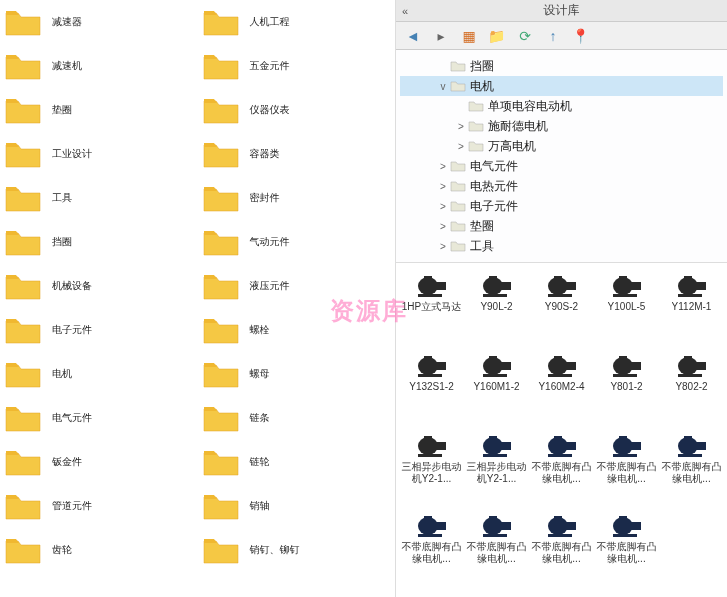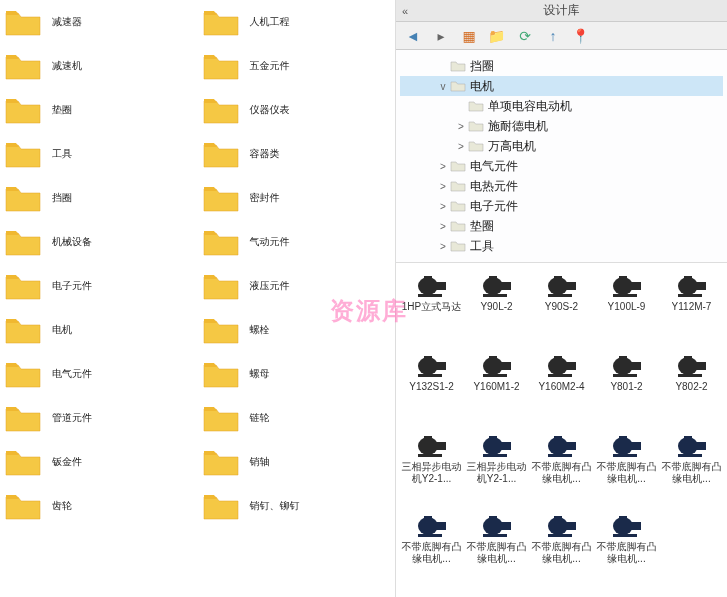--- a/index.html
+++ b/index.html
@@ -65,20 +65,29 @@
         </span>
         <span class="folder-label">垫圈</span>
       </div>
       <div class="folder-item">
         <span class="folder-icon">
           <svg viewBox="0 0 38 30">
             <path d="M2 6 L14 6 L17 10 L36 10 L36 28 L2 28 Z" fill="#f5c844" stroke="#e0a020" stroke-width="0.5"></path>
             <path d="M2 4 L12 4 L15 8 L2 8 Z" fill="#f0b830"></path>
           </svg>
         </span>
+        <span class="folder-label">工业设计</span>
+      </div>
+      <div class="folder-item">
+        <span class="folder-icon">
+          <svg viewBox="0 0 38 30">
+            <path d="M2 6 L14 6 L17 10 L36 10 L36 28 L2 28 Z" fill="#f5c844" stroke="#e0a020" stroke-width="0.5"></path>
+            <path d="M2 4 L12 4 L15 8 L2 8 Z" fill="#f0b830"></path>
+          </svg>
+        </span>
         <span class="folder-label">工具</span>
       </div>
       <div class="folder-item">
         <span class="folder-icon">
           <svg viewBox="0 0 38 30">
             <path d="M2 6 L14 6 L17 10 L36 10 L36 28 L2 28 Z" fill="#f5c844" stroke="#e0a020" stroke-width="0.5"></path>
             <path d="M2 4 L12 4 L15 8 L2 8 Z" fill="#f0b830"></path>
           </svg>
         </span>
         <span class="folder-label">挡圈</span>
@@ -119,30 +128,30 @@
         </span>
         <span class="folder-label">电气元件</span>
       </div>
       <div class="folder-item">
         <span class="folder-icon">
           <svg viewBox="0 0 38 30">
             <path d="M2 6 L14 6 L17 10 L36 10 L36 28 L2 28 Z" fill="#f5c844" stroke="#e0a020" stroke-width="0.5"></path>
             <path d="M2 4 L12 4 L15 8 L2 8 Z" fill="#f0b830"></path>
           </svg>
         </span>
+        <span class="folder-label">钣金件</span>
+      </div>
+      <div class="folder-item">
+        <span class="folder-icon">
+          <svg viewBox="0 0 38 30">
+            <path d="M2 6 L14 6 L17 10 L36 10 L36 28 L2 28 Z" fill="#f5c844" stroke="#e0a020" stroke-width="0.5"></path>
+            <path d="M2 4 L12 4 L15 8 L2 8 Z" fill="#f0b830"></path>
+          </svg>
+        </span>
         <span class="folder-label">管道元件</span>
-      </div>
-      <div class="folder-item">
-        <span class="folder-icon">
-          <svg viewBox="0 0 38 30">
-            <path d="M2 6 L14 6 L17 10 L36 10 L36 28 L2 28 Z" fill="#f5c844" stroke="#e0a020" stroke-width="0.5"></path>
-            <path d="M2 4 L12 4 L15 8 L2 8 Z" fill="#f0b830"></path>
-          </svg>
-        </span>
-        <span class="folder-label">钣金件</span>
       </div>
       <div class="folder-item">
         <span class="folder-icon">
           <svg viewBox="0 0 38 30">
             <path d="M2 6 L14 6 L17 10 L36 10 L36 28 L2 28 Z" fill="#f5c844" stroke="#e0a020" stroke-width="0.5"></path>
             <path d="M2 4 L12 4 L15 8 L2 8 Z" fill="#f0b830"></path>
           </svg>
         </span>
         <span class="folder-label">齿轮</span>
       </div>
@@ -221,20 +230,29 @@
         <span class="folder-label">螺栓</span>
       </div>
       <div class="folder-item">
         <span class="folder-icon">
           <svg viewBox="0 0 38 30">
             <path d="M2 6 L14 6 L17 10 L36 10 L36 28 L2 28 Z" fill="#f5c844" stroke="#e0a020" stroke-width="0.5"></path>
             <path d="M2 4 L12 4 L15 8 L2 8 Z" fill="#f0b830"></path>
           </svg>
         </span>
         <span class="folder-label">螺母</span>
+      </div>
+      <div class="folder-item">
+        <span class="folder-icon">
+          <svg viewBox="0 0 38 30">
+            <path d="M2 6 L14 6 L17 10 L36 10 L36 28 L2 28 Z" fill="#f5c844" stroke="#e0a020" stroke-width="0.5"></path>
+            <path d="M2 4 L12 4 L15 8 L2 8 Z" fill="#f0b830"></path>
+          </svg>
+        </span>
+        <span class="folder-label">链条</span>
       </div>
       <div class="folder-item">
         <span class="folder-icon">
           <svg viewBox="0 0 38 30">
             <path d="M2 6 L14 6 L17 10 L36 10 L36 28 L2 28 Z" fill="#f5c844" stroke="#e0a020" stroke-width="0.5"></path>
             <path d="M2 4 L12 4 L15 8 L2 8 Z" fill="#f0b830"></path>
           </svg>
         </span>
         <span class="folder-label">链轮</span>
       </div>
@@ -403,32 +421,32 @@
       </div>
       <div class="lib-item">
         <div class="lib-thumb">
           <svg viewBox="0 0 36 28">
             <ellipse cx="14" cy="14" rx="10" ry="9" fill="#2a2a2a"></ellipse>
             <rect x="22" y="10" width="10" height="8" fill="#2a2a2a"></rect>
             <rect x="4" y="22" width="24" height="3" fill="#2a2a2a"></rect>
             <rect x="10" y="4" width="8" height="4" fill="#2a2a2a"></rect>
           </svg>
         </div>
-        <div class="lib-label">Y100L-9</div>
-      </div>
-      <div class="lib-item">
-        <div class="lib-thumb">
-          <svg viewBox="0 0 36 28">
-            <ellipse cx="14" cy="14" rx="10" ry="9" fill="#2a2a2a"></ellipse>
-            <rect x="22" y="10" width="10" height="8" fill="#2a2a2a"></rect>
-            <rect x="4" y="22" width="24" height="3" fill="#2a2a2a"></rect>
-            <rect x="10" y="4" width="8" height="4" fill="#2a2a2a"></rect>
-          </svg>
-        </div>
-        <div class="lib-label">Y112M-7</div>
+        <div class="lib-label">Y100L-5</div>
+      </div>
+      <div class="lib-item">
+        <div class="lib-thumb">
+          <svg viewBox="0 0 36 28">
+            <ellipse cx="14" cy="14" rx="10" ry="9" fill="#2a2a2a"></ellipse>
+            <rect x="22" y="10" width="10" height="8" fill="#2a2a2a"></rect>
+            <rect x="4" y="22" width="24" height="3" fill="#2a2a2a"></rect>
+            <rect x="10" y="4" width="8" height="4" fill="#2a2a2a"></rect>
+          </svg>
+        </div>
+        <div class="lib-label">Y112M-1</div>
       </div>
       <div class="lib-item">
         <div class="lib-thumb">
           <svg viewBox="0 0 36 28">
             <ellipse cx="14" cy="14" rx="10" ry="9" fill="#2a2a2a"></ellipse>
             <rect x="22" y="10" width="10" height="8" fill="#2a2a2a"></rect>
             <rect x="4" y="22" width="24" height="3" fill="#2a2a2a"></rect>
             <rect x="10" y="4" width="8" height="4" fill="#2a2a2a"></rect>
           </svg>
         </div>

